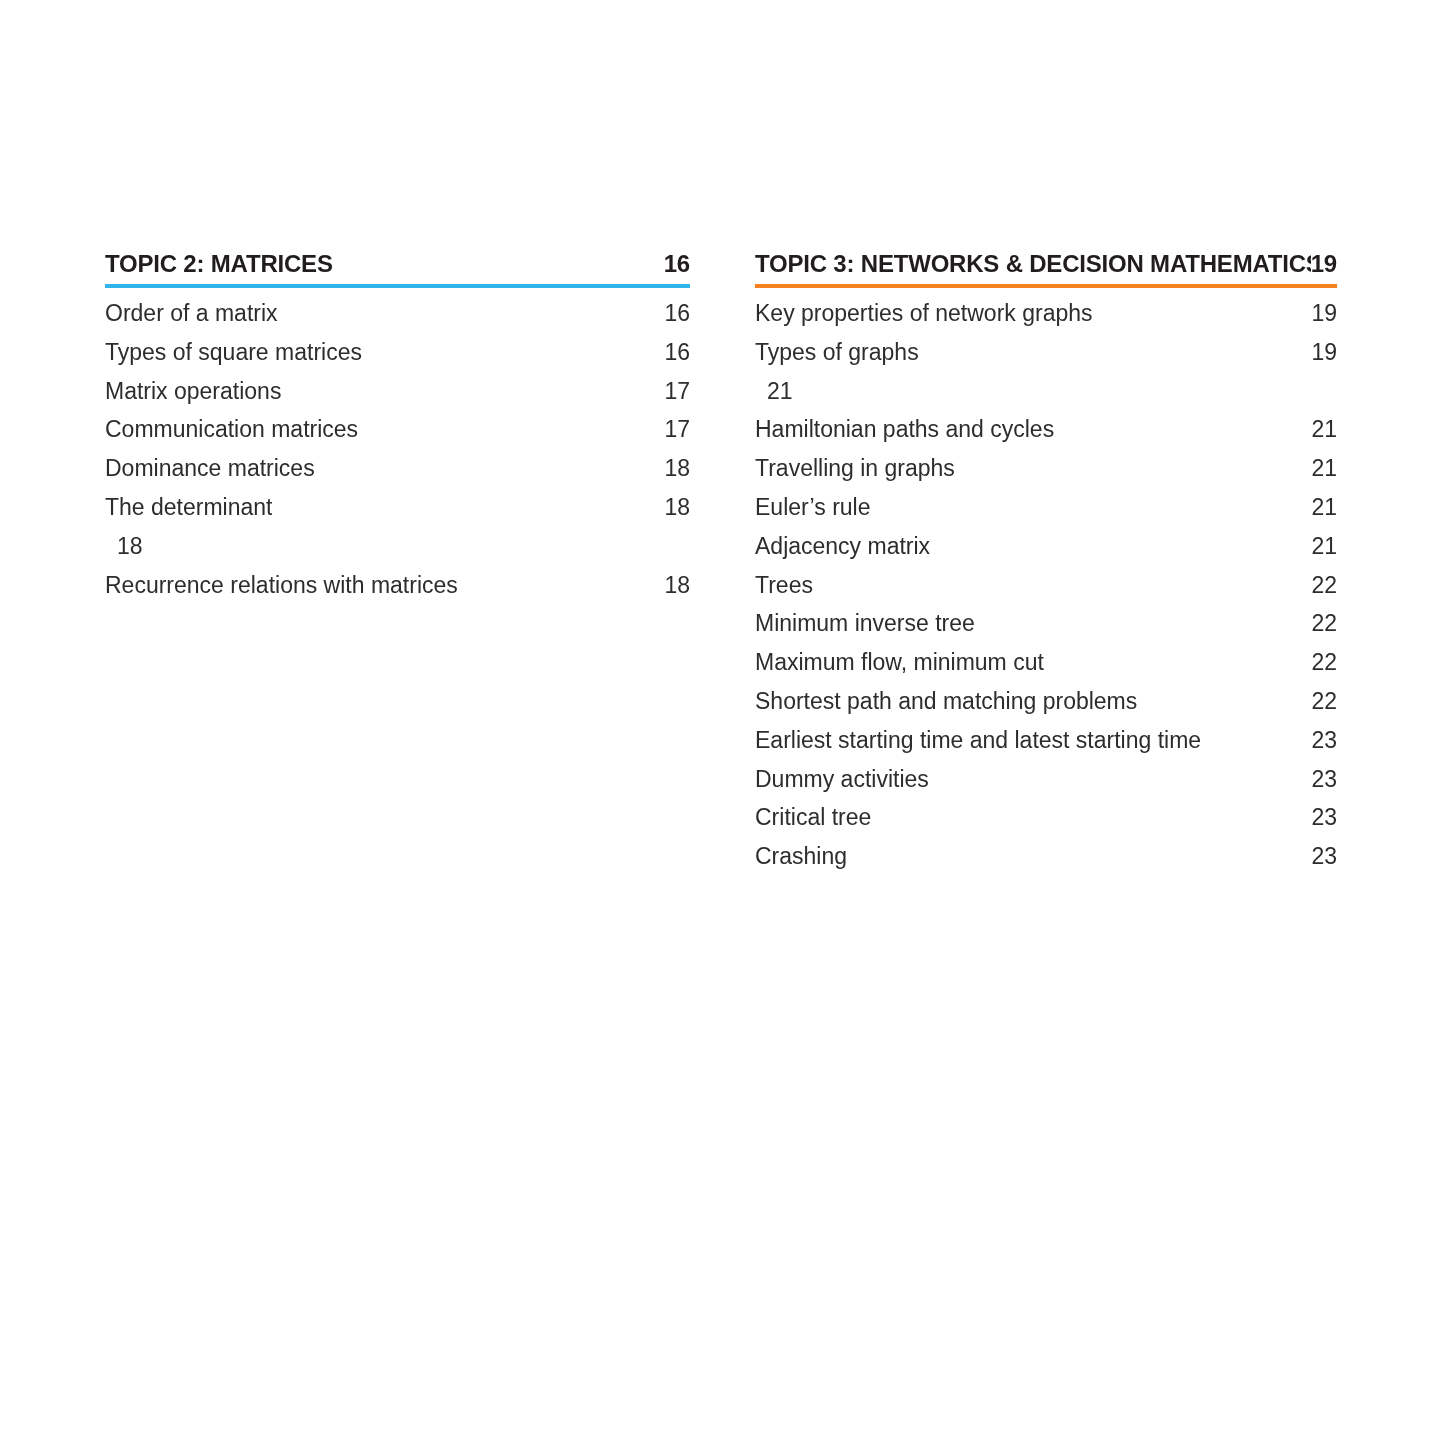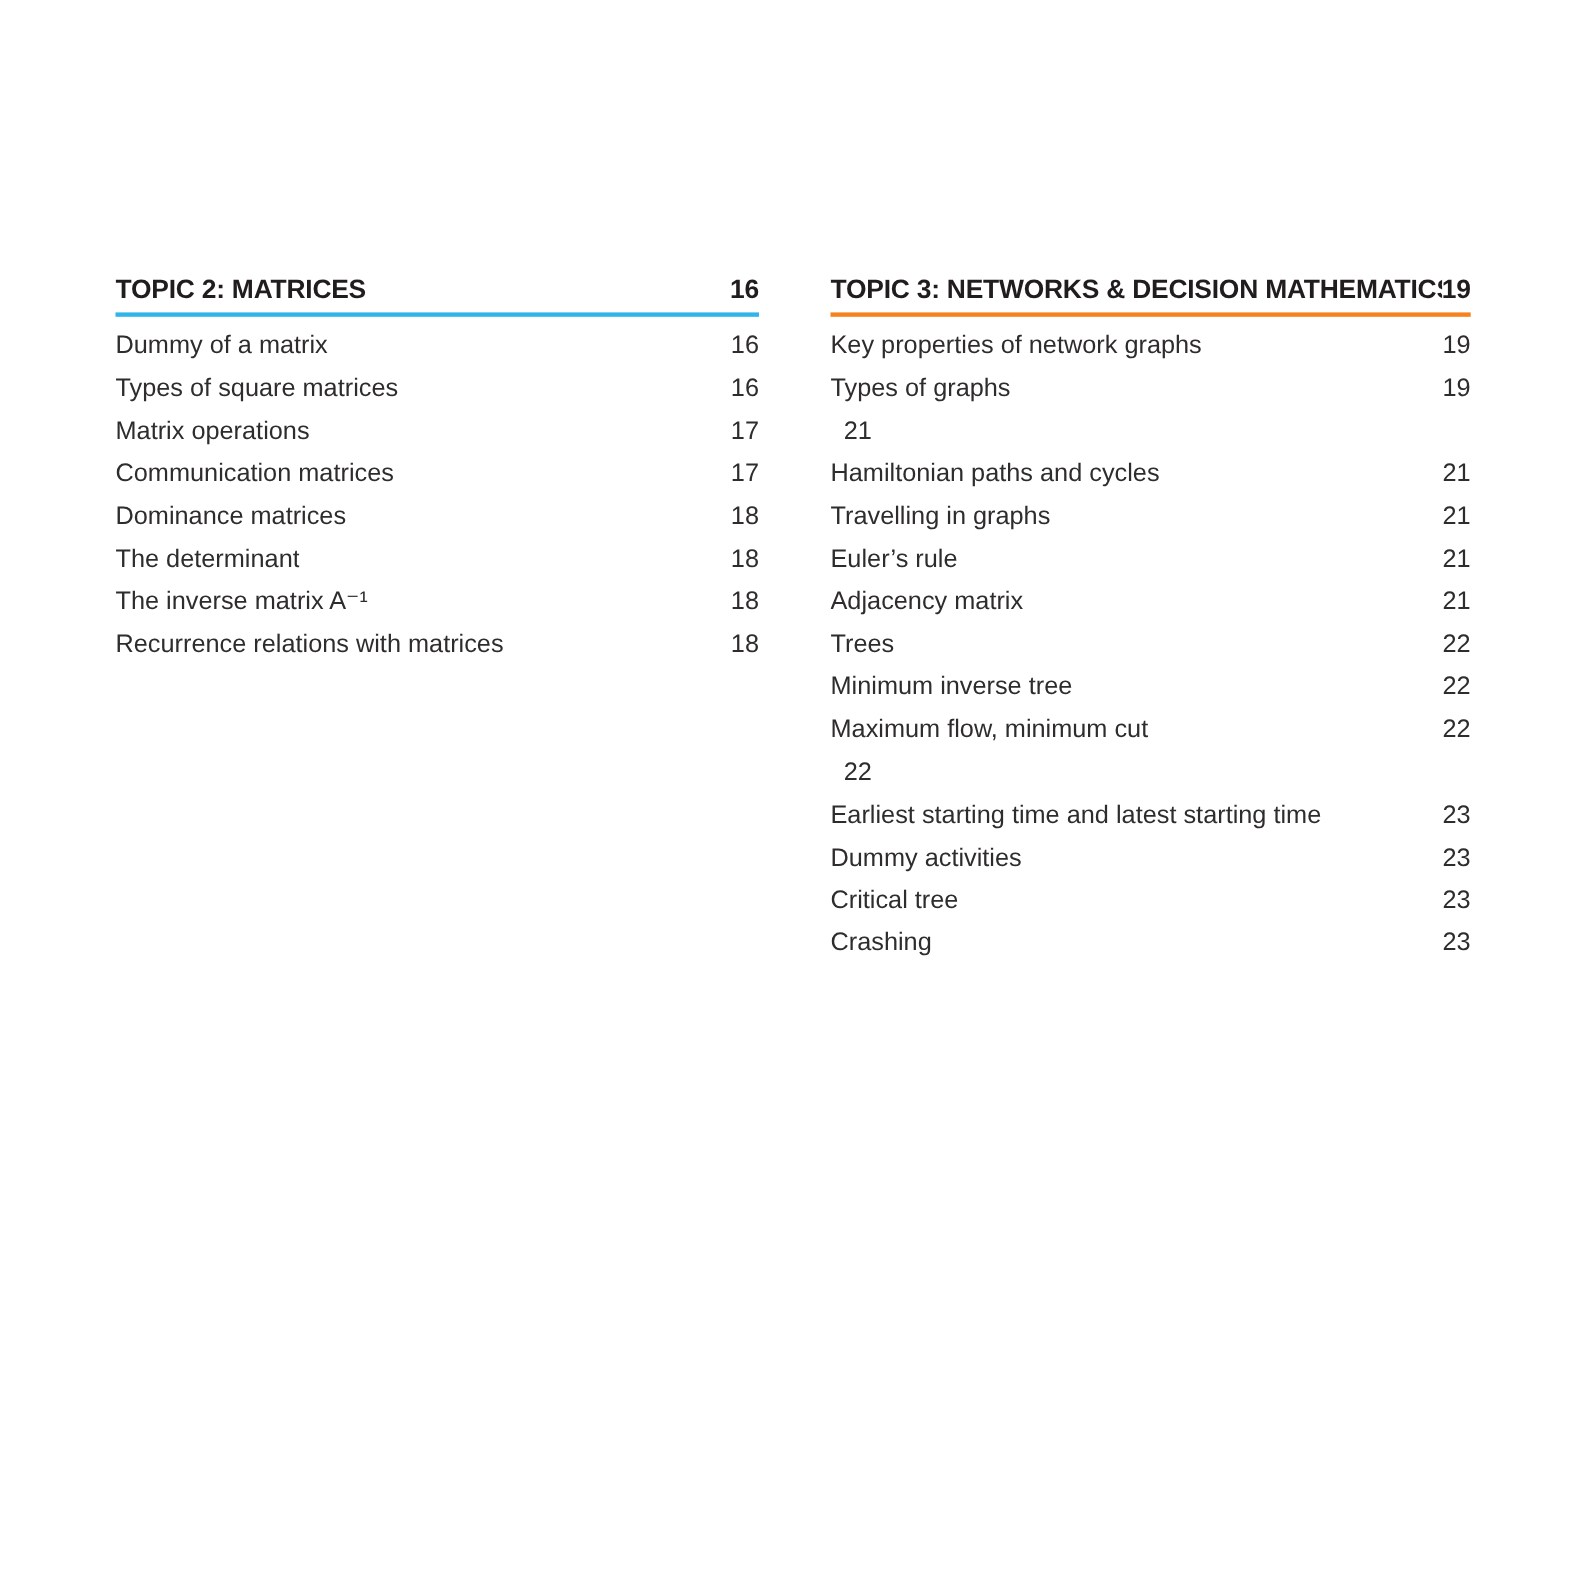--- a/index.html
+++ b/index.html
@@ -58,21 +58,21 @@
 
 <div class="page">
   <div class="toc-columns">
   <div class="toc-column">
     <div class="topic-heading" style="border-bottom-color: rgb(49, 180, 233);">
       <span class="h-label">TOPIC 2: MATRICES</span>
       <span class="h-page">16</span>
     </div>
     <ul class="toc-list">
   <li class="toc-entry">
-    <span class="e-label">Dummy of a matrix</span>
+    <span class="e-label">Order of a matrix</span>
     <span class="e-page">16</span>
   </li>
 
   <li class="toc-entry">
     <span class="e-label">Types of square matrices</span>
     <span class="e-page">16</span>
   </li>
 
   <li class="toc-entry">
     <span class="e-label">Matrix operations</span>
@@ -88,21 +88,20 @@
     <span class="e-label">Dominance matrices</span>
     <span class="e-page">18</span>
   </li>
 
   <li class="toc-entry">
     <span class="e-label">The determinant</span>
     <span class="e-page">18</span>
   </li>
 
   <li class="toc-entry">
-    <span class="e-label">The inverse matrix A⁻¹</span>
     <span class="e-page">18</span>
   </li>
 
   <li class="toc-entry">
     <span class="e-label">Recurrence relations with matrices</span>
     <span class="e-page">18</span>
   </li>
 </ul>
   </div>
 
@@ -155,20 +154,21 @@
     <span class="e-label">Minimum inverse tree</span>
     <span class="e-page">22</span>
   </li>
 
   <li class="toc-entry">
     <span class="e-label">Maximum flow, minimum cut</span>
     <span class="e-page">22</span>
   </li>
 
   <li class="toc-entry">
+    <span class="e-label">Shortest path and matching problems</span>
     <span class="e-page">22</span>
   </li>
 
   <li class="toc-entry">
     <span class="e-label">Earliest starting time and latest starting time</span>
     <span class="e-page">23</span>
   </li>
 
   <li class="toc-entry">
     <span class="e-label">Dummy activities</span>

